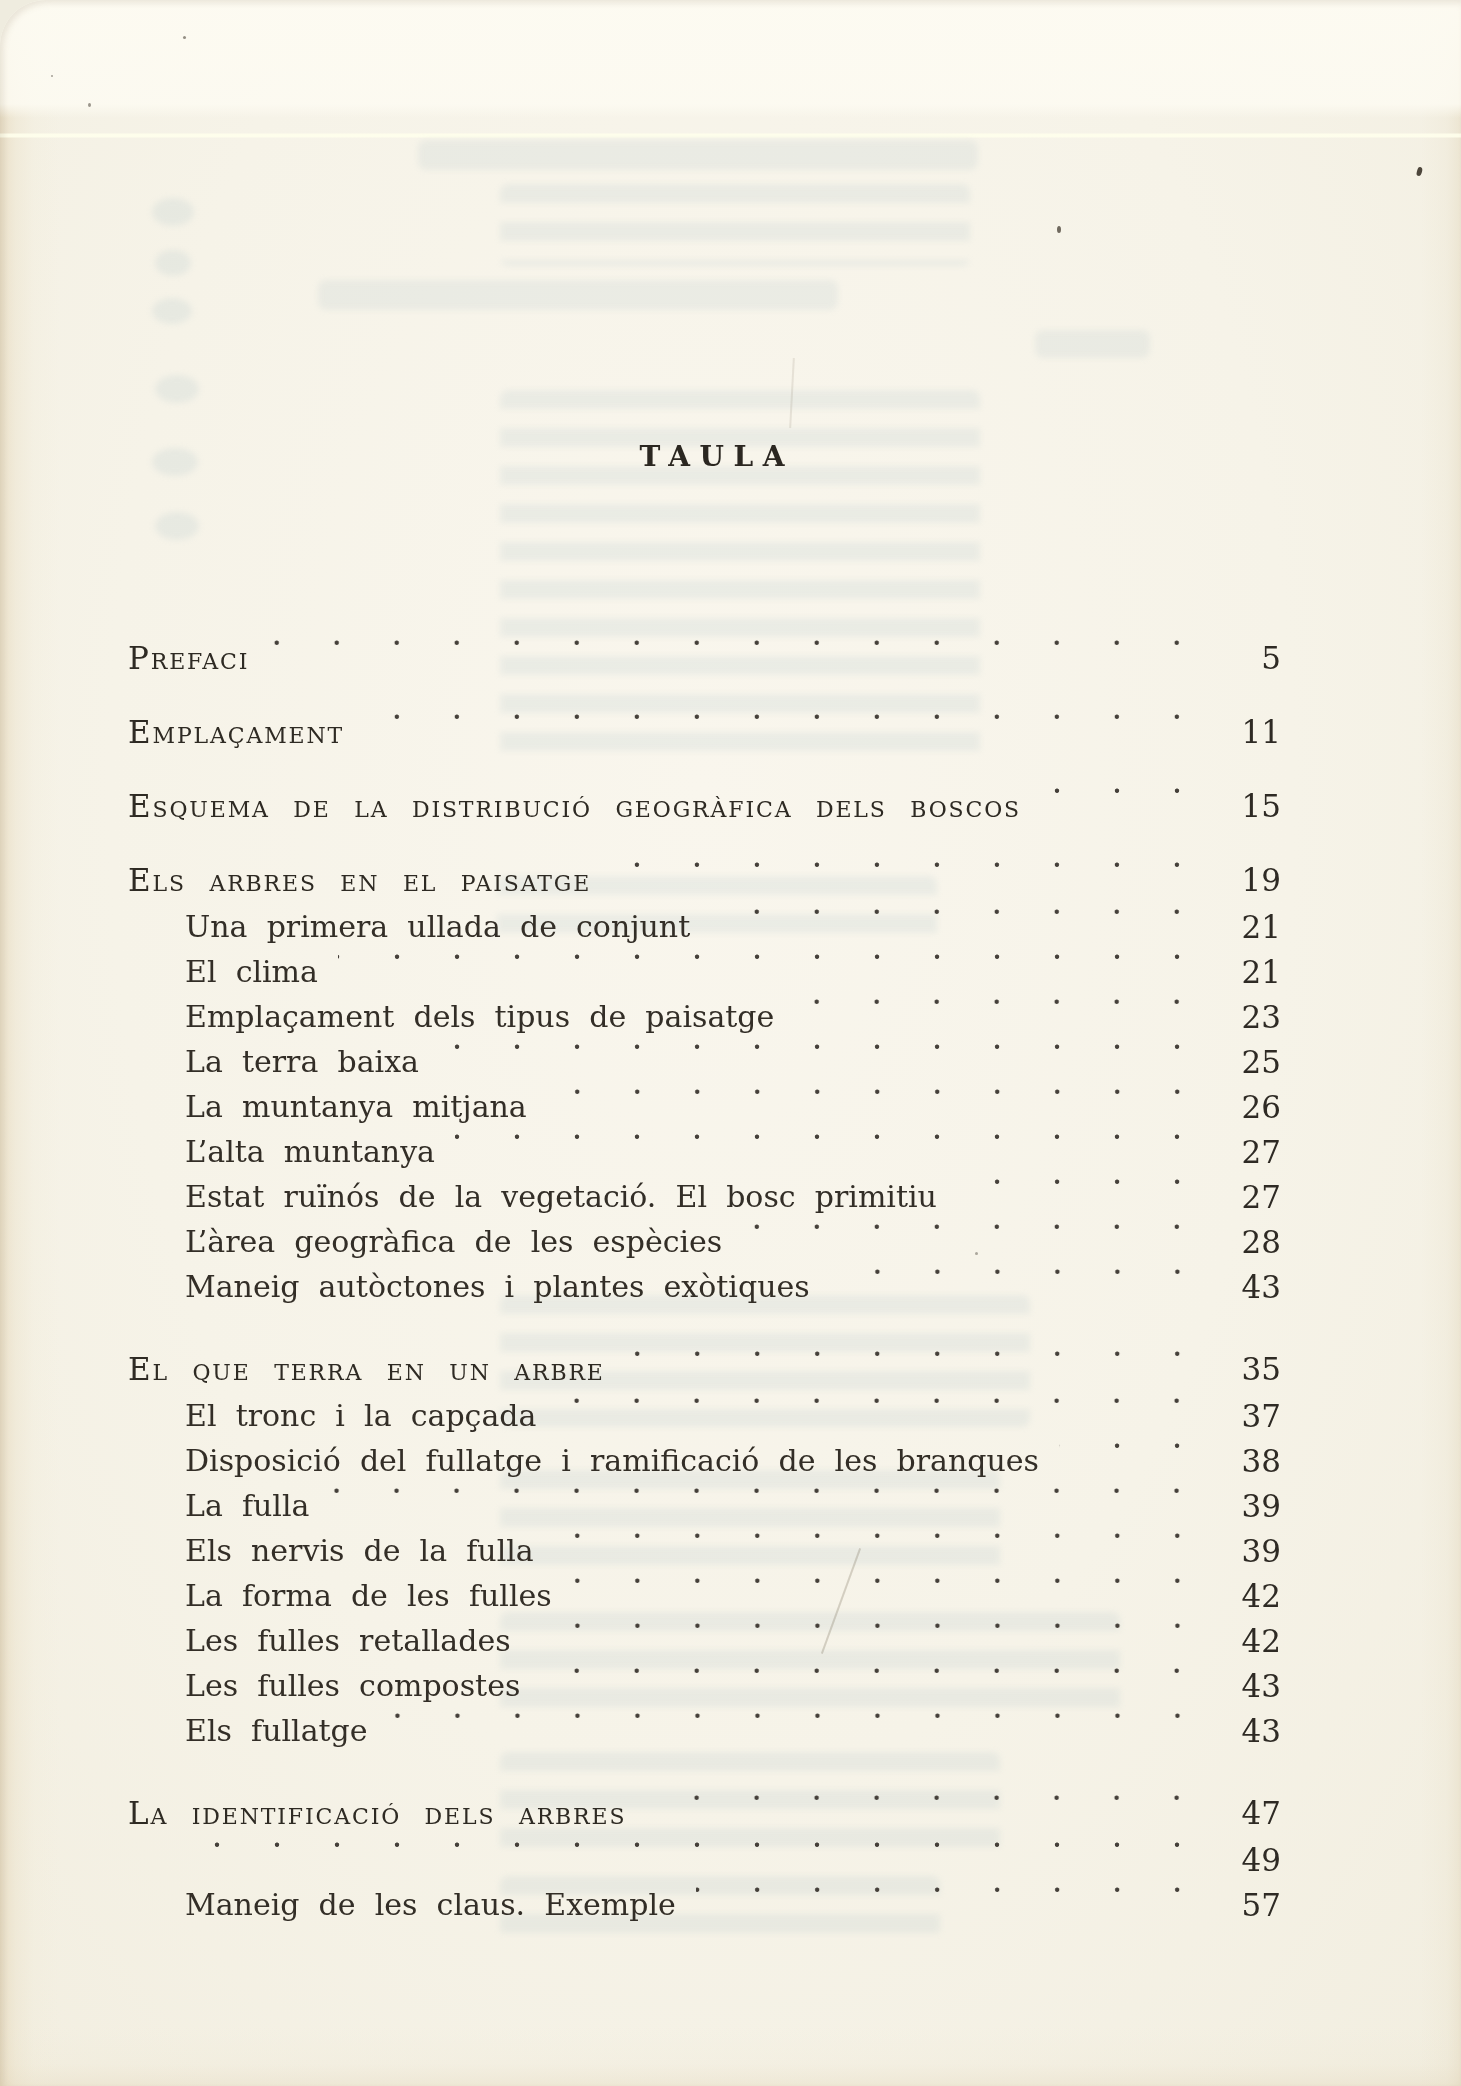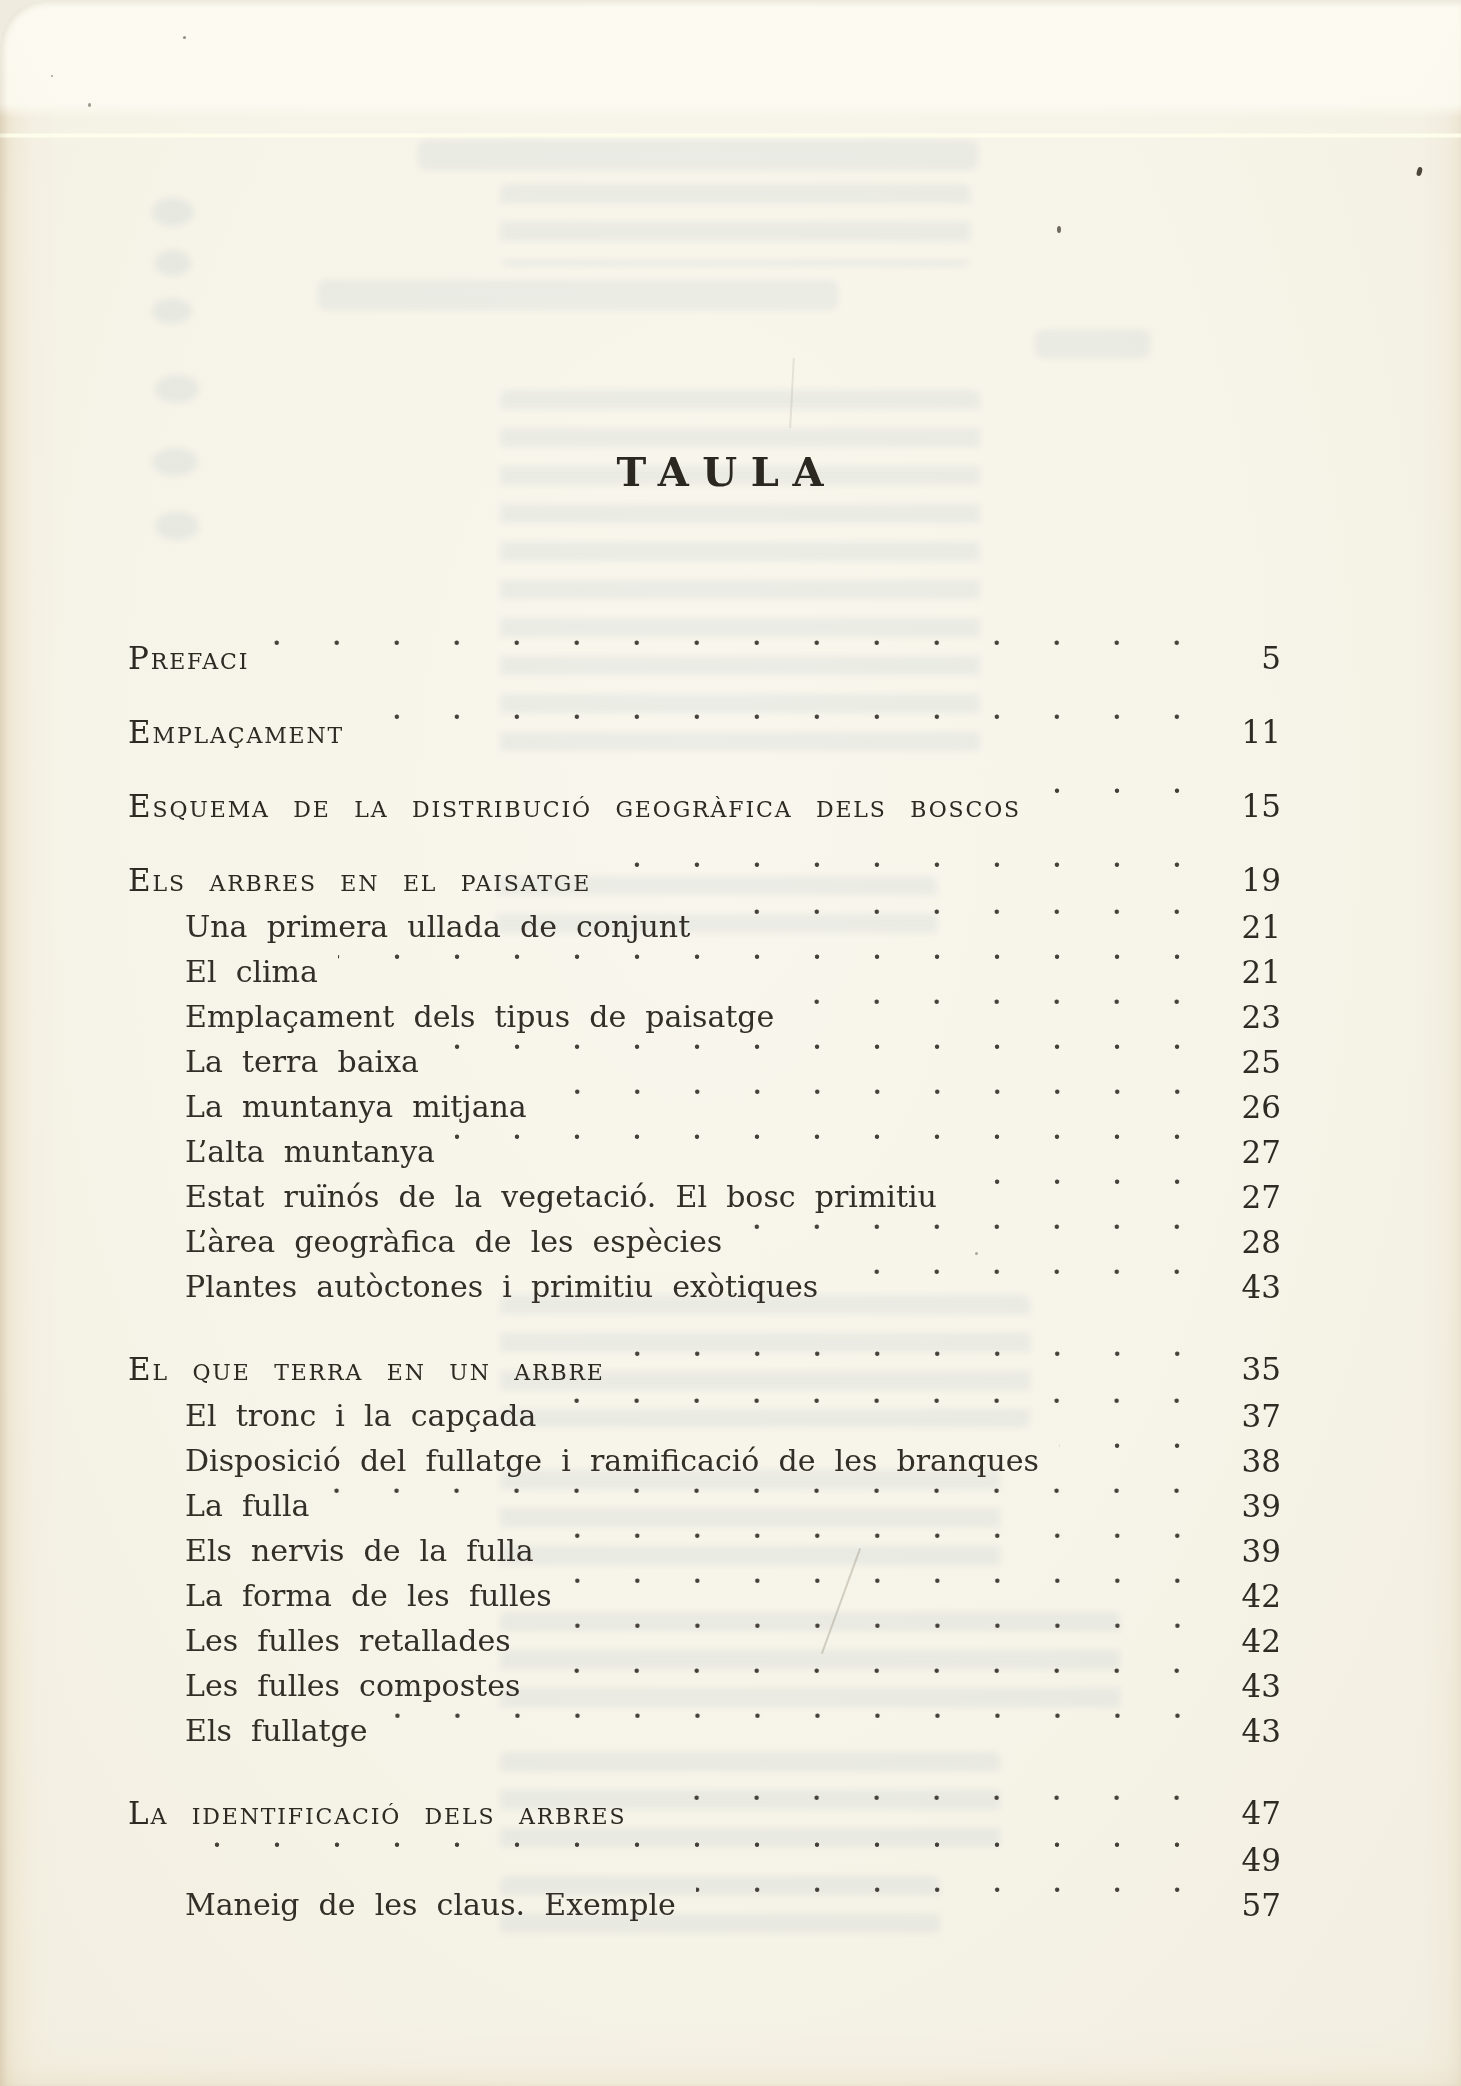--- a/index.html
+++ b/index.html
@@ -61,23 +61,23 @@
     background: rgba(130,120,100,0.30);
     pointer-events: none;
   }
 
   
   .title {
     position: absolute;
     top: 436px;
     left: 128px;
     width: 1160px;
-    margin: 12px;
+    margin: 4px;
     text-align: center;
-    font-size: 40px;
+    font-size: 28px;
     font-weight: bold;
     letter-spacing: 0.34em;
     text-indent: 0.34em; 
     color: #2b2721;
   }
 
   
   .toc {
     position: absolute;
     top: 613px;
@@ -235,21 +235,21 @@
       <span class="toc-page">27</span>
     </div>
 
     <div class="toc-row l2">
       <span class="toc-label">L’àrea geogràfica de les espècies</span>
       <span class="toc-leader"></span>
       <span class="toc-page">28</span>
     </div>
 
     <div class="toc-row l2">
-      <span class="toc-label">Plantes autòctones i primitiu exòtiques</span>
+      <span class="toc-label">Maneig autòctones i plantes exòtiques</span>
       <span class="toc-leader"></span>
       <span class="toc-page">43</span>
     </div>
 
     <div class="toc-row l1">
       <span class="toc-label">El que terra en un arbre</span>
       <span class="toc-leader"></span>
       <span class="toc-page">35</span>
     </div>
 

